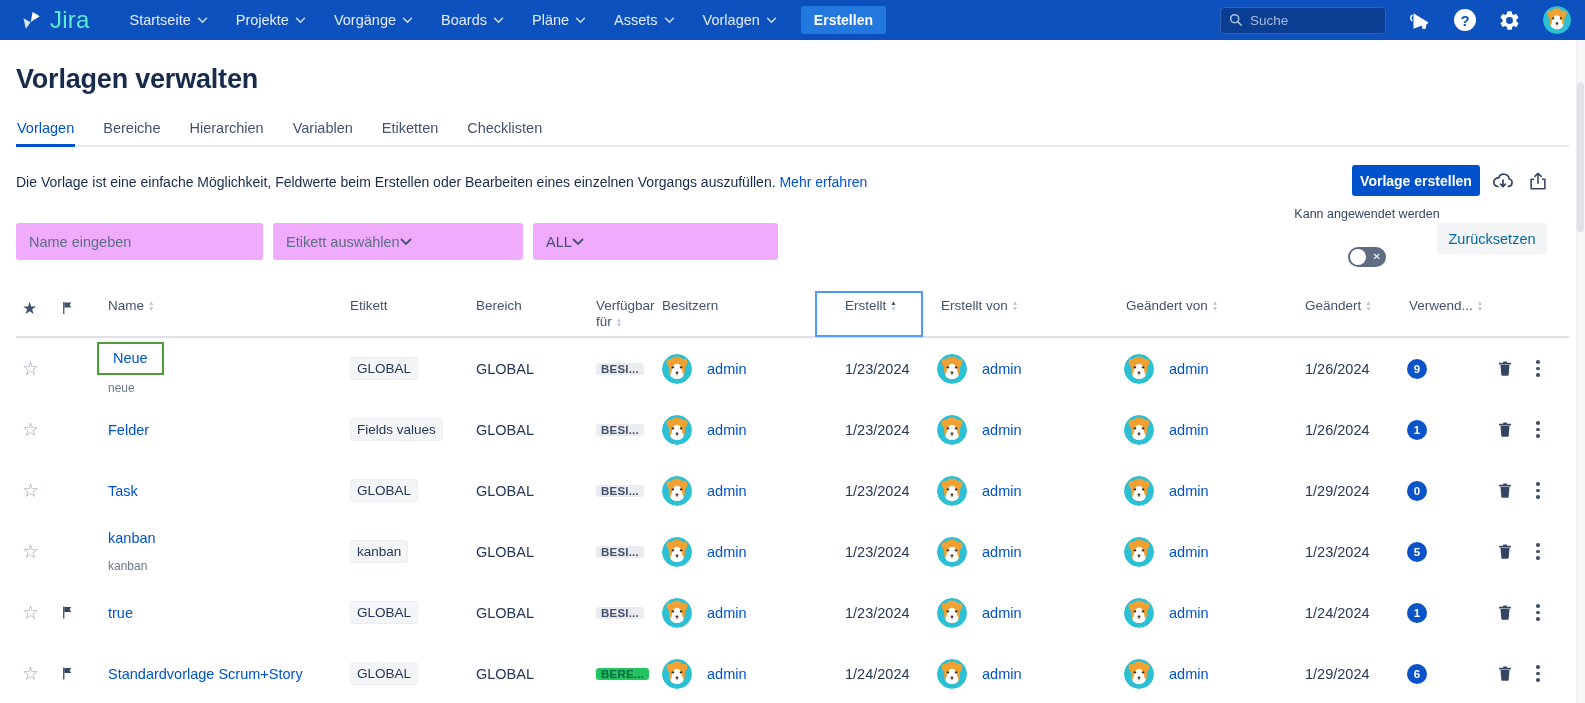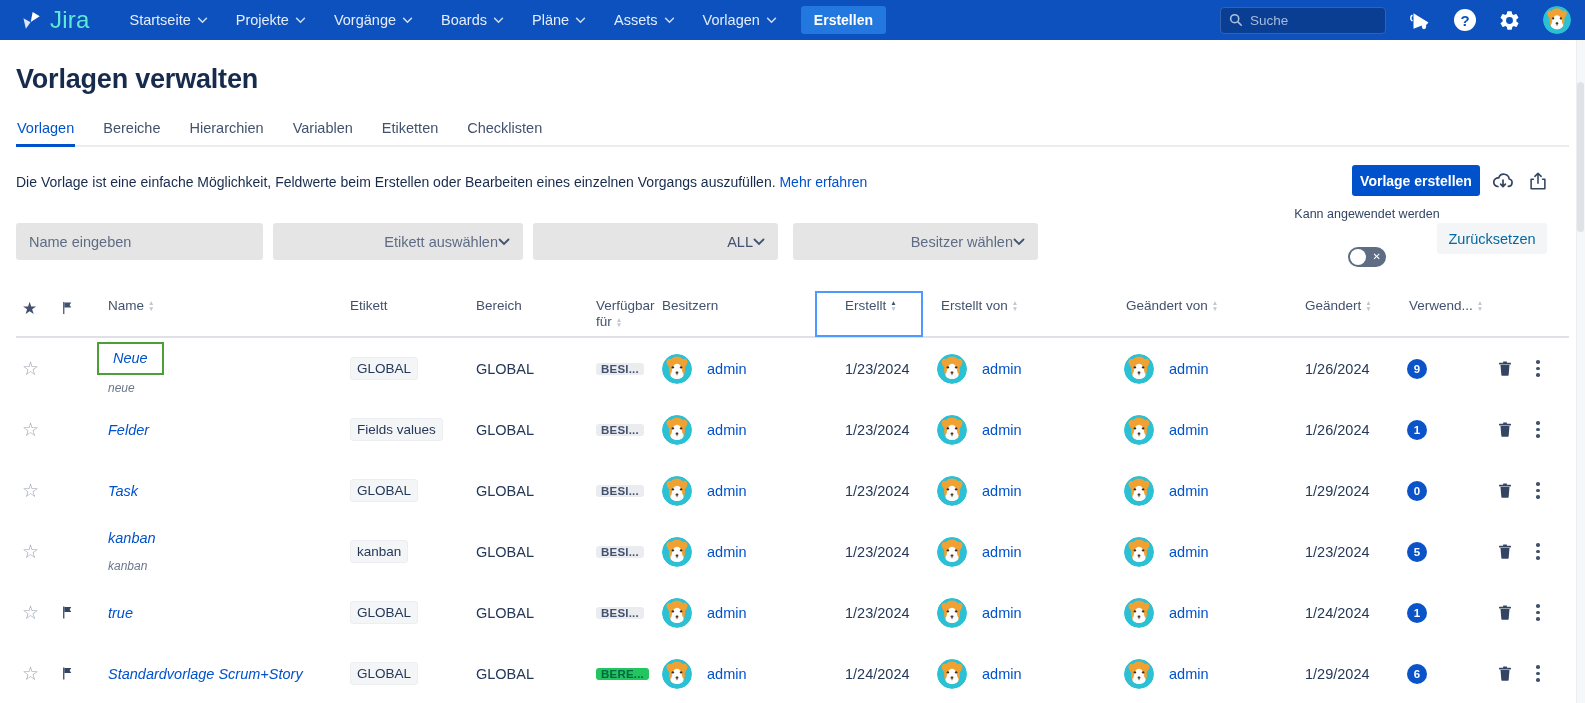--- a/index.html
+++ b/index.html
@@ -49,22 +49,22 @@
                font-size:12.5px; line-height:15px; color:#344563; }
   .toggle { position:absolute; top:247px; left:1348px; width:38px; height:20px; background:#5E6C84;
             border-radius:10px; cursor:pointer; }
   .toggle .knob { position:absolute; left:2px; top:2px; width:16px; height:16px; border-radius:50%; background:#fff; }
   .toggle .off-x { position:absolute; right:5px; top:2px; color:#fff; font-size:10px; line-height:16px; }
   .reset-btn { position:absolute; top:223px; left:1437px; width:110px; height:31px; background:#F4F5F7;
                border:none; border-radius:3px; color:#0369a1; font-family:inherit; font-size:14.5px; cursor:pointer; }
 
   
   .filters { display:flex; gap:10px; margin-top:33px; }
-  .filter { height:37px; background:#e5e5e5; border-radius:3px; display:flex; align-items:center;
-            justify-content:flex-end; padding:0 13px; font-size:14.5px; color:#5E6C84; cursor:pointer; }
+  .filter { height:37px; background:#f0abfc; border-radius:3px; display:flex; align-items:center;
+            justify-content:flex-start; padding:0 13px; font-size:14.5px; color:#5E6C84; cursor:pointer; }
   .filter input { background:transparent; border:none; outline:none; font-family:inherit;
                   font-size:14.5px; color:#344563; width:100%; }
   .filter input::placeholder { color:#5E6C84; }
   .f-name{width:247px;} .f-label{width:250px;} .f-scope{width:250px;} .f-type{width:245px;} .f-owner{width:245px; margin-left:5px;}
   .f-value { color:#42526E; }
 
   
   .grid { display:grid; grid-template-columns:44px 34px 250px 126px 120px 62px 188px 95px 185px 175px 100px 85px 80px; }
   .t-head { margin-top:31px; height:47px; border-bottom:2px solid #DFE1E6; color:#42526E;
             font-size:13.5px; font-weight:500; position:relative; align-items:start; }
@@ -75,21 +75,21 @@
   .pad-6 { padding-left:6px; } .pad-10 { padding-left:10px; } .pad-14 { padding-left:14px; }
   .sort { display:inline-flex; flex-direction:column; vertical-align:middle; margin-left:4px; }
   .sort span { font-size:6.5px; line-height:5.5px; color:#C1C7D0; }
   .sort .on { color:#42526E; }
   .focus-ring { position:absolute; left:799px; top:0; width:108px; height:46px;
                 border:2px solid #4C9AFF; pointer-events:none; }
   .vf { line-height:16px; }
 
   .t-row { height:61px; align-items:center; font-size:14.5px; }
   .cell { display:flex; align-items:center; }
-  .c-col { flex-direction:column; align-items:flex-start; justify-content:center;font-style:italic; }
+  .c-col { flex-direction:column; align-items:flex-start; justify-content:center; }
   .star { font-size:19px; color:#98A1B0; padding-left:6px; cursor:pointer; }
   .name-link { color:#0052CC; text-decoration:none; font-weight:500; cursor:pointer; }
   .green-ring { border:2px solid #4C9F38; padding:6px 14px 7px; margin-left:-11px; display:inline-block; }
   .green-ring + .subtitle { margin-top:6px; }
   .subtitle { font-size:12px; color:#6B778C; margin-top:13px; }
   .chip { background:#F4F5F7; border:1px solid #EDEEF1; color:#253858; font-size:13.5px;
           padding:3px 6px; border-radius:3px; white-space:nowrap; }
   .scope-text { color:#253858; }
   .loz { font-size:11.5px; font-weight:700; padding:0 5px; border-radius:3px; letter-spacing:.2px; }
   .loz-gray { background:#EBECF0; color:#42526E; }
@@ -230,26 +230,20 @@
       <svg width="12" height="8" viewBox="0 0 12 8">
           <path d="M1.5 1.5L6 6l4.5-4.5" stroke="#42526E" stroke-width="1.8" fill="none" stroke-linecap="round"></path>
         </svg>
     </div>
     <div class="filter f-type">
       <span class="f-value">ALL</span>
       <svg width="12" height="8" viewBox="0 0 12 8">
           <path d="M1.5 1.5L6 6l4.5-4.5" stroke="#42526E" stroke-width="1.8" fill="none" stroke-linecap="round"></path>
         </svg>
     </div>
-    <div class="filter f-owner">
-      <span>Besitzer wählen</span>
-      <svg width="12" height="8" viewBox="0 0 12 8">
-          <path d="M1.5 1.5L6 6l4.5-4.5" stroke="#42526E" stroke-width="1.8" fill="none" stroke-linecap="round"></path>
-        </svg>
-    </div>
   </div>
 
   <div class="grid t-head">
     <div class="cell h-star">★</div>
     <div class="cell h-flag">
       <svg width="15" height="16" viewBox="0 0 24 24" fill="#42526E">
           <path d="M5 2.5h2v19H5z"></path>
           <path d="M7 3h11l-2.6 4 2.6 4H7z"></path>
         </svg>
     </div>

